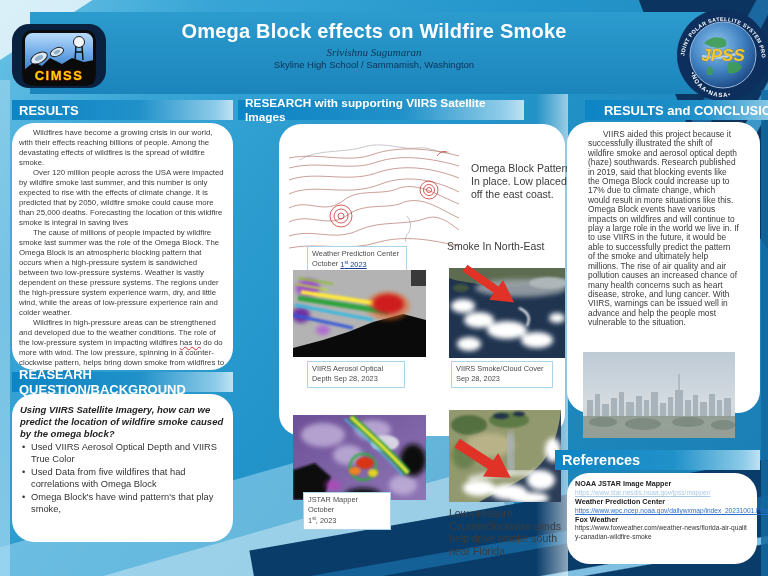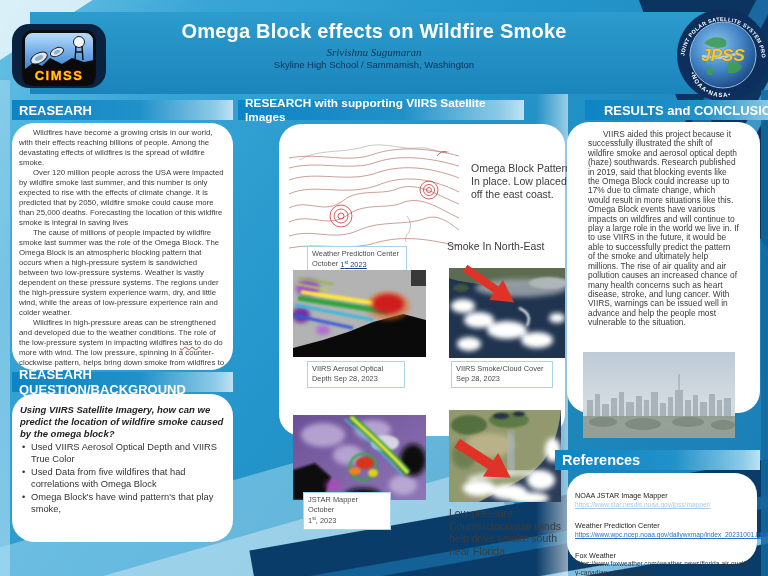--- a/index.html
+++ b/index.html
@@ -48,21 +48,21 @@
   .bullets li::before{content:"\2022";position:absolute;left:2px;}
 
   .note{color:#3c3c3c;font-size:10.5px;line-height:13px;}
   .cap{border:1px solid #a9d4ea;background:#fff;color:#4a4a4a;font-size:7.4px;line-height:1.4;padding:2px 4px;box-sizing:border-box;}
   .cap .lnk{color:#1a3f8f;text-decoration:underline;}
   sup{font-size:.65em;}
 
   .results-body{font-size:8.4px;line-height:9.4px;color:#3a3a3a;text-indent:15px;}
 
   .refs{font-size:7.2px;line-height:1.25;color:#222;}
-  .refs .lbl{font-weight:normal;margin-top:12px;}
+  .refs .lbl{font-weight:bold;margin-top:0;}
   .refs .url{font-size:6.6px;}
   .url-light{color:#a9c9e6;text-decoration:underline;}
   .url-blue{color:#2a6fc9;text-decoration:underline;}
   .url-plain{color:#333;text-decoration:none;word-break:break-all;}
   a{cursor:pointer;}
   svg{display:block;}
 </style>
 </head>
 <body>
 
@@ -122,21 +122,21 @@
     <text font-size="5.4" font-weight="bold" fill="#ffffff" letter-spacing=".4">
       <textPath href="#jpssArcT" startOffset="4">JOINT POLAR SATELLITE SYSTEM PROGRAM</textPath>
     </text>
     <text font-size="6" font-weight="bold" fill="#ffffff" letter-spacing="1">
       <textPath href="#jpssArcB" startOffset="10">•NOAA•NASA•</textPath>
     </text>
     <text x="47" y="53" text-anchor="middle" font-size="17" font-weight="bold" font-style="italic" fill="#f2c730" stroke="#8a6a10" stroke-width=".5" paint-order="stroke">JPSS</text>
   </svg>
 
   <div class="abs hbar" style="left:12px;top:100px;width:221px;">
-    <span>REASEARH</span>
+    <span>RESULTS</span>
   </div>
   <div class="abs whitebox body-sm" style="left:12px;top:123px;width:221px;height:247px;padding:5px 7px;">
     <p class="ind">Wildfires have become a growing crisis in our world, with their effects reaching billions of people. Among the devastating effects of wildfires is the spread of wildfire smoke.</p>
     <p class="ind">Over 120 million people across the USA were impacted by wildfire smoke last summer, and this number is only expected to rise with the effects of climate change. It is predicted that by 2050, wildfire smoke could cause more than 25,000 deaths. Forecasting the location of this wildfire smoke is integral in saving lives</p>
     <p class="ind">The cause of millions of people impacted by wildfire smoke last summer was the role of the Omega Block. The Omega Block is an atmospheric blocking pattern that occurs when a high-pressure system is sandwiched between two low-pressure systems. Weather is vastly dependent on these pressure systems. The regions under the high-pressure system experience warm, dry, and little wind, while the areas of low-pressure experience rain and colder weather.</p>
     <p class="ind"><span>Wildfires in high-pressure areas can be strengthened and developed due to the weather conditions. The role of the low-pressure system in impacting wildfires </span><span class="sq">has to</span><span> do do more with wind. The low pressure, spinning in a counter-clockwise pattern, helps bring down smoke from wildfires to areas south of it.</span></p>
   </div>
 
   <div class="abs hbar" style="left:12px;top:372px;width:221px;">
     <span>REASEARH QUESTION/BACKGROUND</span>

